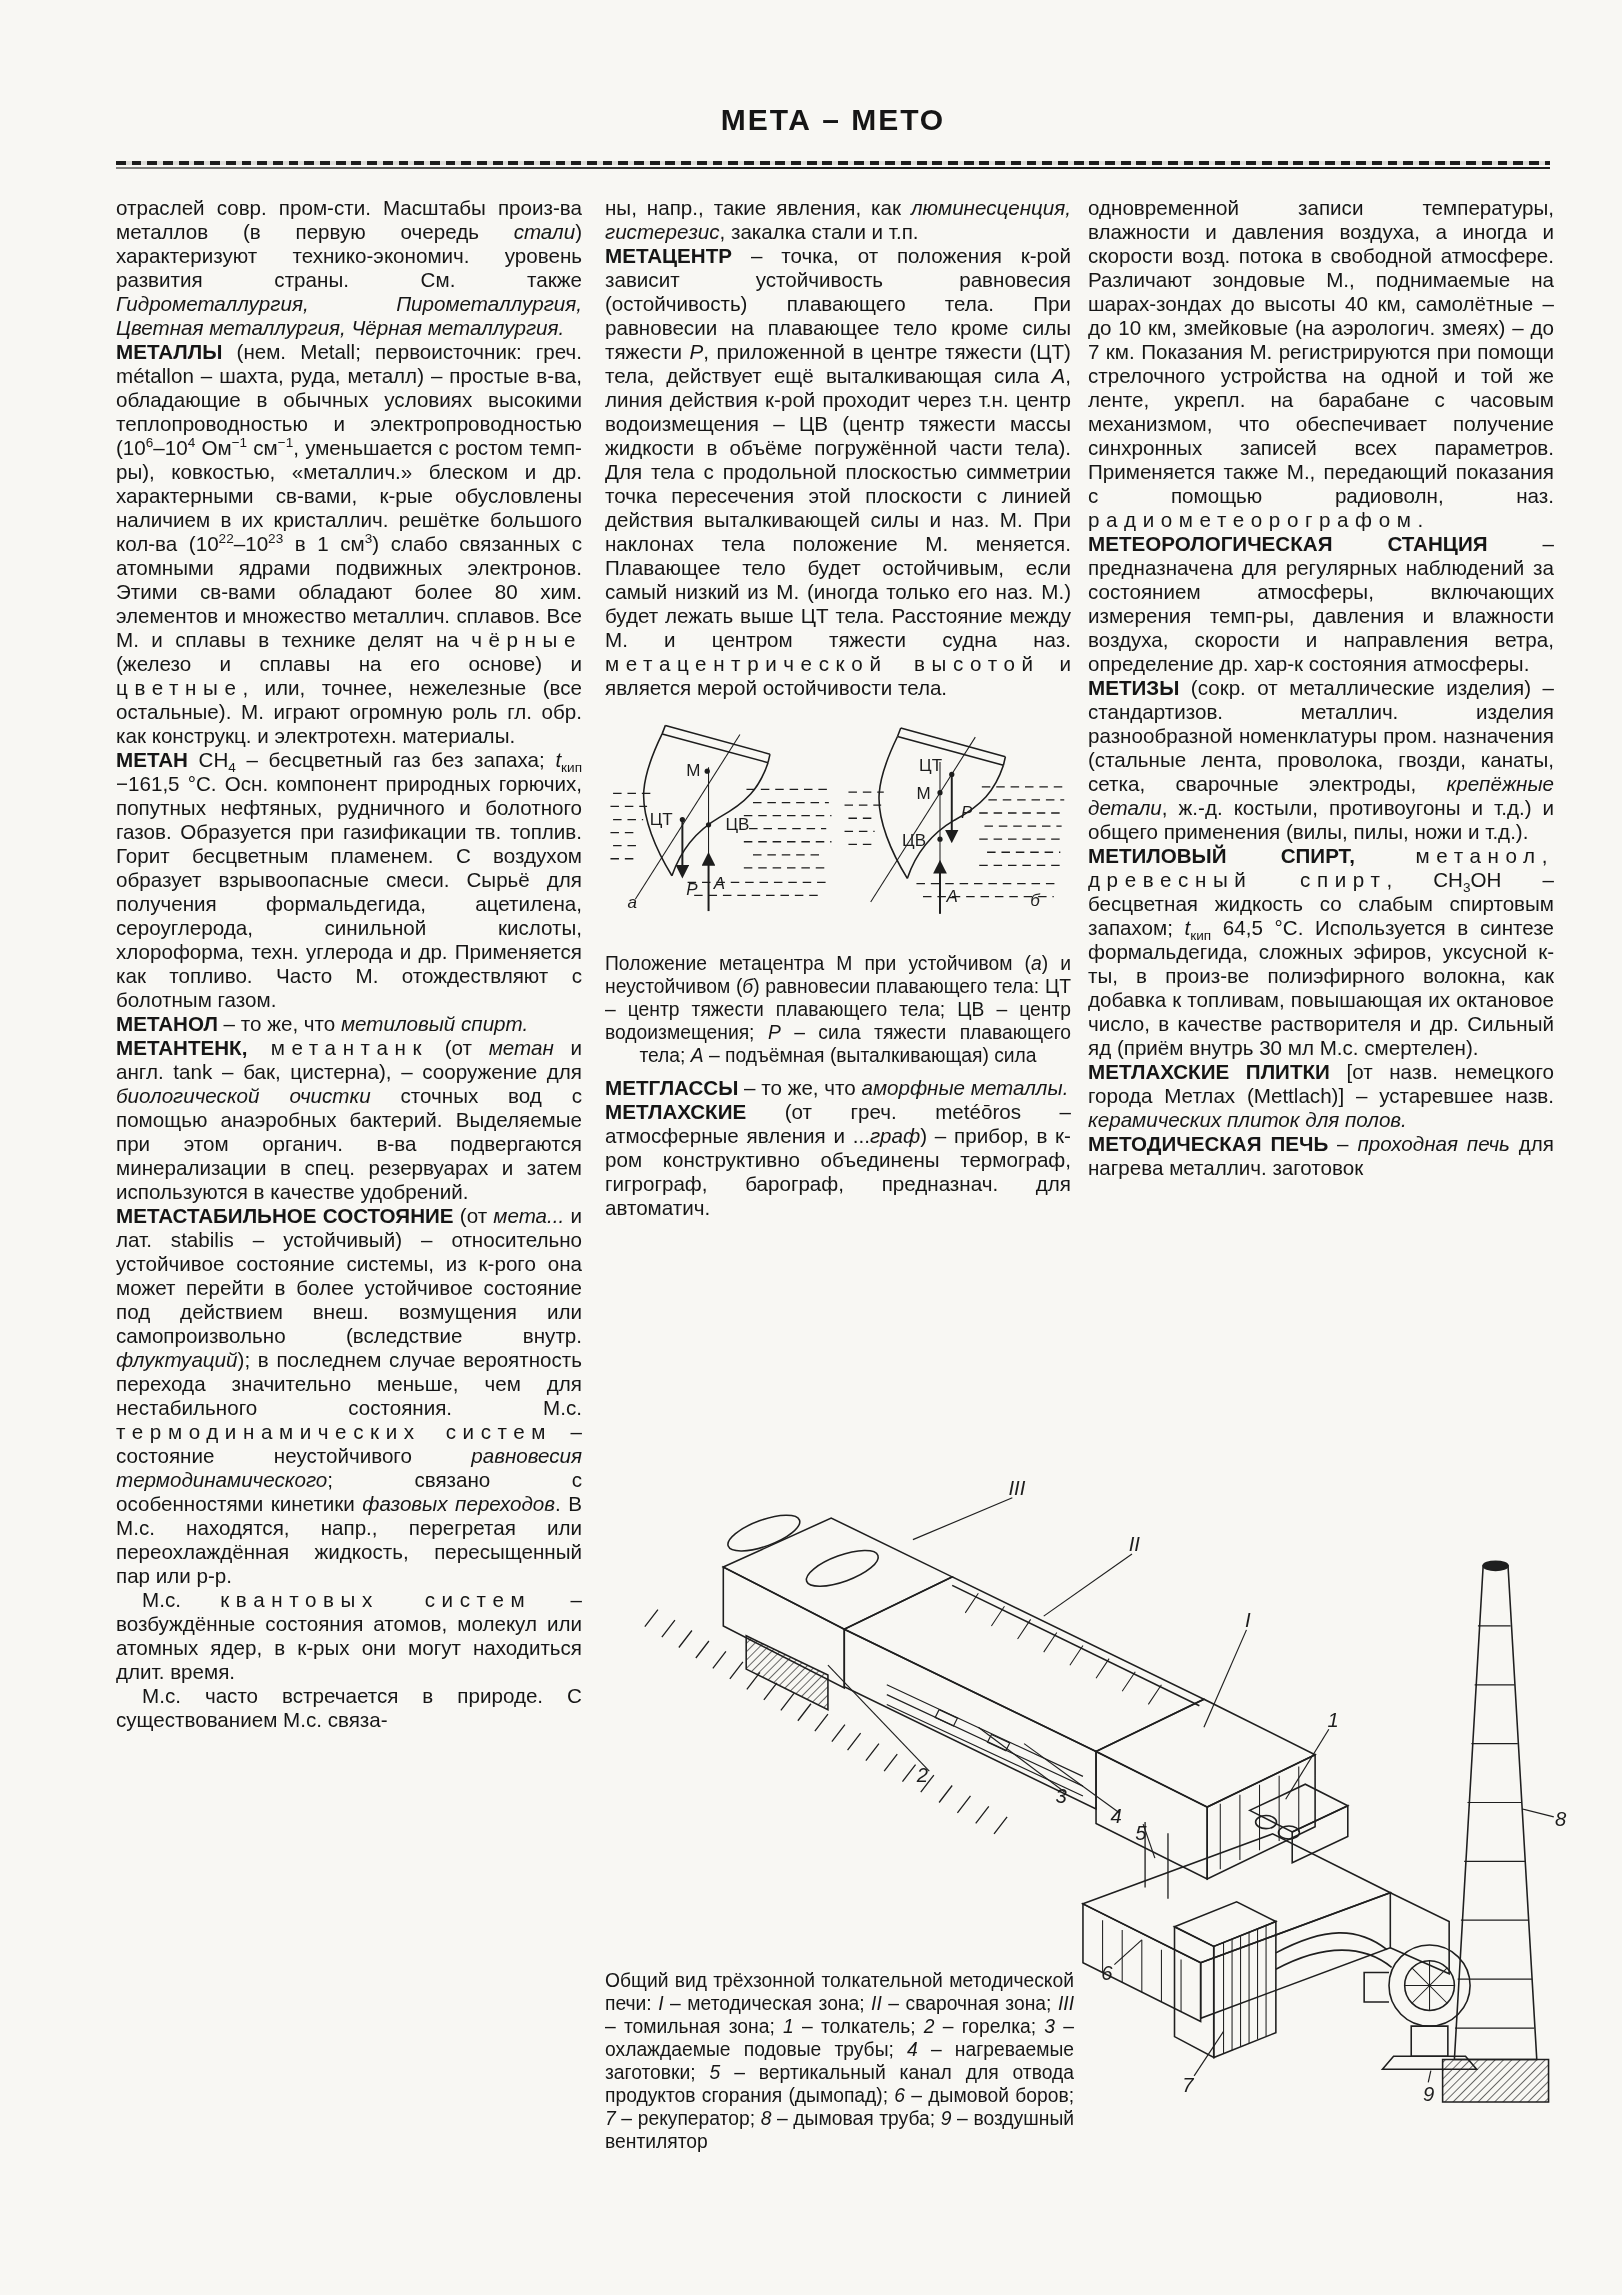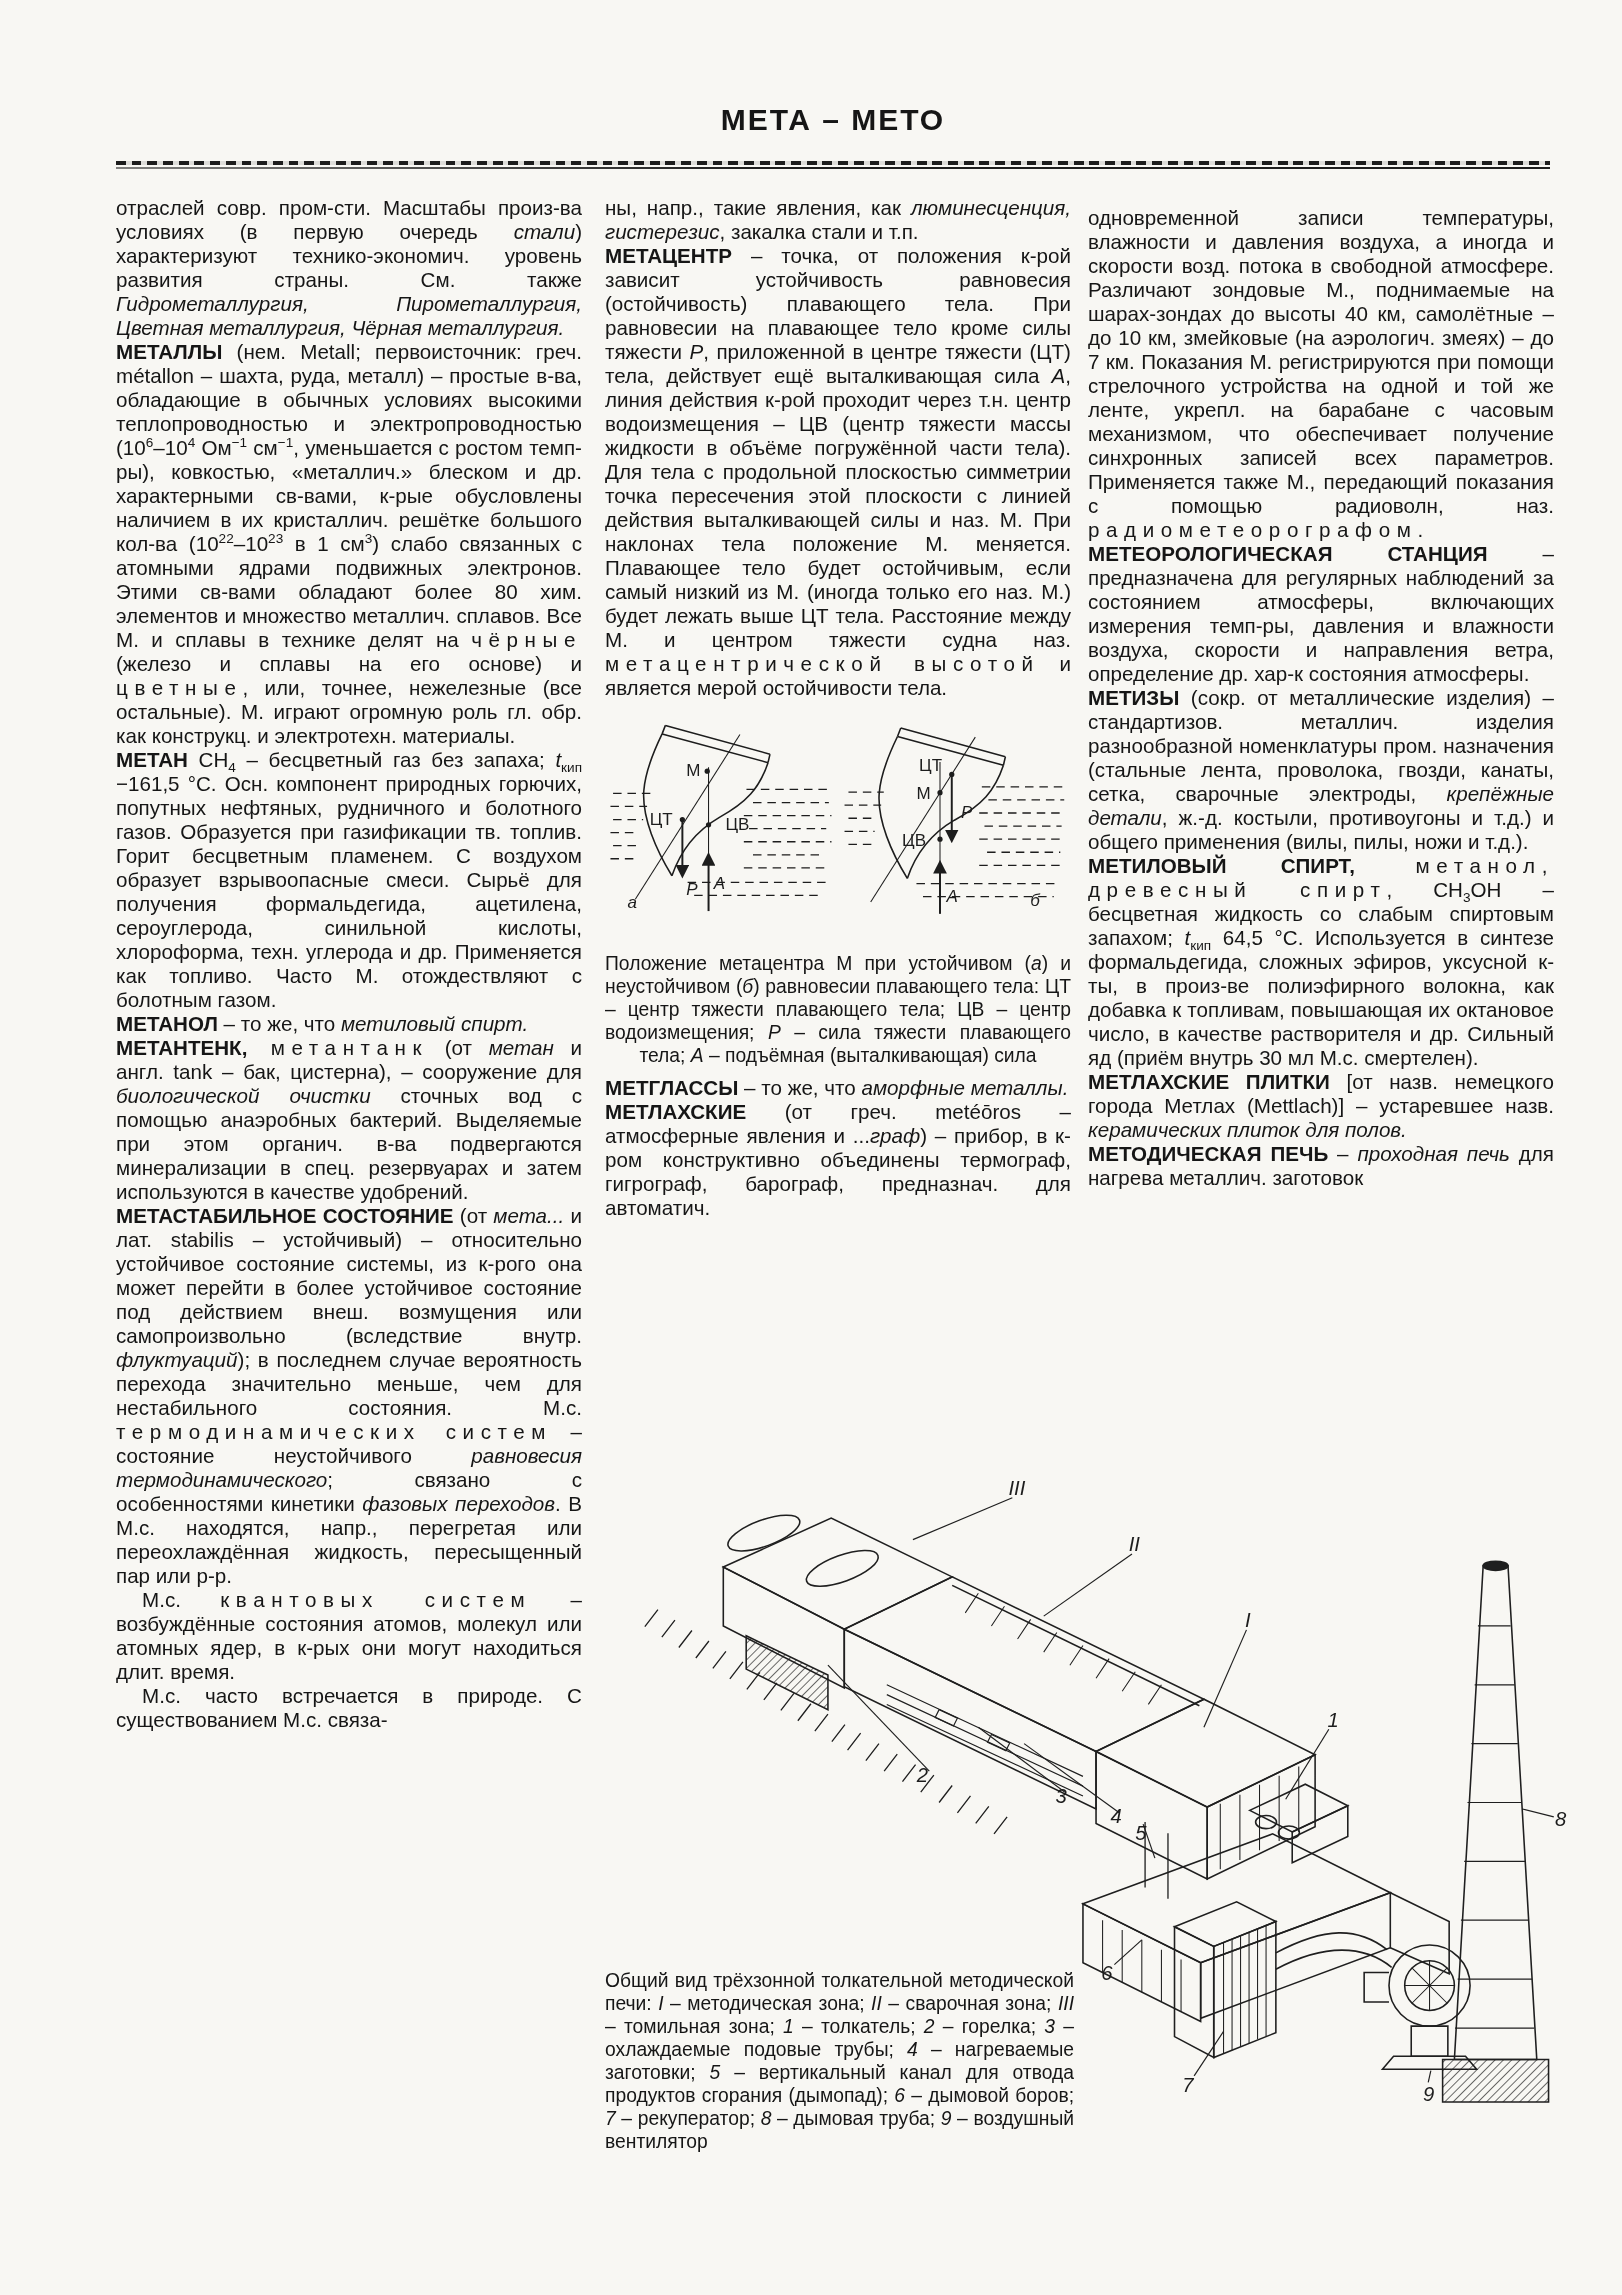--- a/index.html
+++ b/index.html
@@ -5,21 +5,21 @@
   html,body{margin:0;padding:0;background:#e8e6e1;}
   .page{position:relative;width:1622px;height:2295px;margin:0 auto;background:#f8f7f3;
         font-family:"Liberation Sans",sans-serif;color:#161616;overflow:hidden;}
   .header{position:absolute;top:103px;left:116px;width:1434px;text-align:center;
           font-weight:700;font-size:30px;letter-spacing:2px;}
   .rule{position:absolute;left:116px;width:1434px;}
   .rule-dash{top:161px;height:3.9px;background:repeating-linear-gradient(90deg,#1d1d1d 0 9.8px,rgba(29,29,29,.12) 9.8px 15.7px);}
   .rule-solid{top:167px;height:2px;background:linear-gradient(90deg,rgba(29,29,29,.55),#1d1d1d 45%,#1d1d1d);}
   .col{position:absolute;top:196px;width:466px;font-size:20.6px;line-height:24px;
        text-align:justify;}
-  #col1{left:116px;} #col2{left:605px;} #col3{left:1088px;margin-top:10px;}
+  #col1{left:116px;} #col2{left:605px;} #col3{left:1088px;}
   .col p{margin:0;}
   p.ind{text-indent:26px;}
   p.mt{margin-top:9px;}
   .b{font-weight:700;}
   .i{font-style:italic;}
   .sp{letter-spacing:.32em;}
   .sup{vertical-align:super;font-size:66%;line-height:0;}
   .sub{vertical-align:sub;font-size:66%;line-height:0;}
   .fig1-wrap{width:458px;margin:10.5px auto 5.2px;}
   .caption{font-size:19.3px;line-height:23px;text-align:justify;margin-top:32px;}
@@ -37,21 +37,21 @@
 </head>
 <body>
 
 <div class="page">
 
   <div class="header">МЕТА – МЕТО</div>
   <div class="rule rule-dash"></div>
   <div class="rule rule-solid"></div>
 
   <div class="col" id="col1">
-    <p><span>отраслей совр. пром-сти. Масштабы произ-ва условиях (в первую очередь </span><span class="i">стали</span><span>) характеризуют технико-экономич. уровень развития страны. См. также </span><span class="i">Гидрометаллургия, Пирометаллургия, Цветная металлургия, Чёрная металлургия.</span></p>
+    <p><span>отраслей совр. пром-сти. Масштабы произ-ва металлов (в первую очередь </span><span class="i">стали</span><span>) характеризуют технико-экономич. уровень развития страны. См. также </span><span class="i">Гидрометаллургия, Пирометаллургия, Цветная металлургия, Чёрная металлургия.</span></p>
     <p><span class="b">МЕТАЛЛЫ</span><span> (нем. Metall; первоисточник: греч. métallon – шахта, руда, металл) – простые в-ва, обладающие в обычных условиях высокими теплопроводностью и электропроводностью (10</span><span class="sup">6</span><span>–10</span><span class="sup">4</span><span> Ом</span><span class="sup">−1</span><span> см</span><span class="sup">−1</span><span>, уменьшается с ростом темп-ры), ковкостью, «металлич.» блеском и др. характерными св-вами, к-рые обусловлены наличием в их кристаллич. решётке большого кол-ва (10</span><span class="sup">22</span><span>–10</span><span class="sup">23</span><span> в 1 см</span><span class="sup">3</span><span>) слабо связанных с атомными ядрами подвижных электронов. Этими св-вами обладают более 80 хим. элементов и множество металлич. сплавов. Все М. и сплавы в технике делят на </span><span class="sp">чёрные</span><span> (железо и сплавы на его основе) и </span><span class="sp">цветные</span><span>, или, точнее, нежелезные (все остальные). М. играют огромную роль гл. обр. как конструкц. и электротехн. материалы.</span></p>
     <p><span class="b">МЕТАН</span><span> CH</span><span class="sub">4</span><span> – бесцветный газ без запаха; </span><span class="i">t</span><span class="sub">кип</span><span> −161,5 °C. Осн. компонент природных горючих, попутных нефтяных, рудничного и болотного газов. Образуется при газификации тв. топлив. Горит бесцветным пламенем. С воздухом образует взрывоопасные смеси. Сырьё для получения формальдегида, ацетилена, сероуглерода, синильной кислоты, хлороформа, техн. углерода и др. Применяется как топливо. Часто М. отождествляют с болотным газом.</span></p>
     <p><span class="b">МЕТАНОЛ</span><span> – то же, что </span><span class="i">метиловый спирт.</span></p>
     <p><span class="b">МЕТАНТЕНК,</span><span class="sp"> метантанк</span><span> (от </span><span class="i">метан</span><span> и англ. tank – бак, цистерна), – сооружение для </span><span class="i">биологической очистки</span><span> сточных вод с помощью анаэробных бактерий. Выделяемые при этом органич. в-ва подвергаются минерализации в спец. резервуарах и затем используются в качестве удобрений.</span></p>
     <p><span class="b">МЕТАСТАБИЛЬНОЕ СОСТОЯНИЕ</span><span> (от </span><span class="i">мета...</span><span> и лат. stabilis – устойчивый) – относительно устойчивое состояние системы, из к-рого она может перейти в более устойчивое состояние под действием внеш. возмущения или самопроизвольно (вследствие внутр. </span><span class="i">флуктуаций</span><span>); в последнем случае вероятность перехода значительно меньше, чем для нестабильного состояния. М.с. </span><span class="sp">термодинамических систем</span><span> – состояние неустойчивого </span><span class="i">равновесия термодинамического</span><span>; связано с особенностями кинетики </span><span class="i">фазовых переходов</span><span>. В М.с. находятся, напр., перегретая или переохлаждённая жидкость, пересыщенный пар или р-р.</span></p>
     <p class="ind"><span>М.с. </span><span class="sp">квантовых систем</span><span> – возбуждённые состояния атомов, молекул или атомных ядер, в к-рых они могут находиться длит. время.</span></p>
     <p class="ind"><span>М.с. часто встречается в природе. С существованием М.с. связа-</span></p>
   </div>
 
   <div class="col" id="col2">

